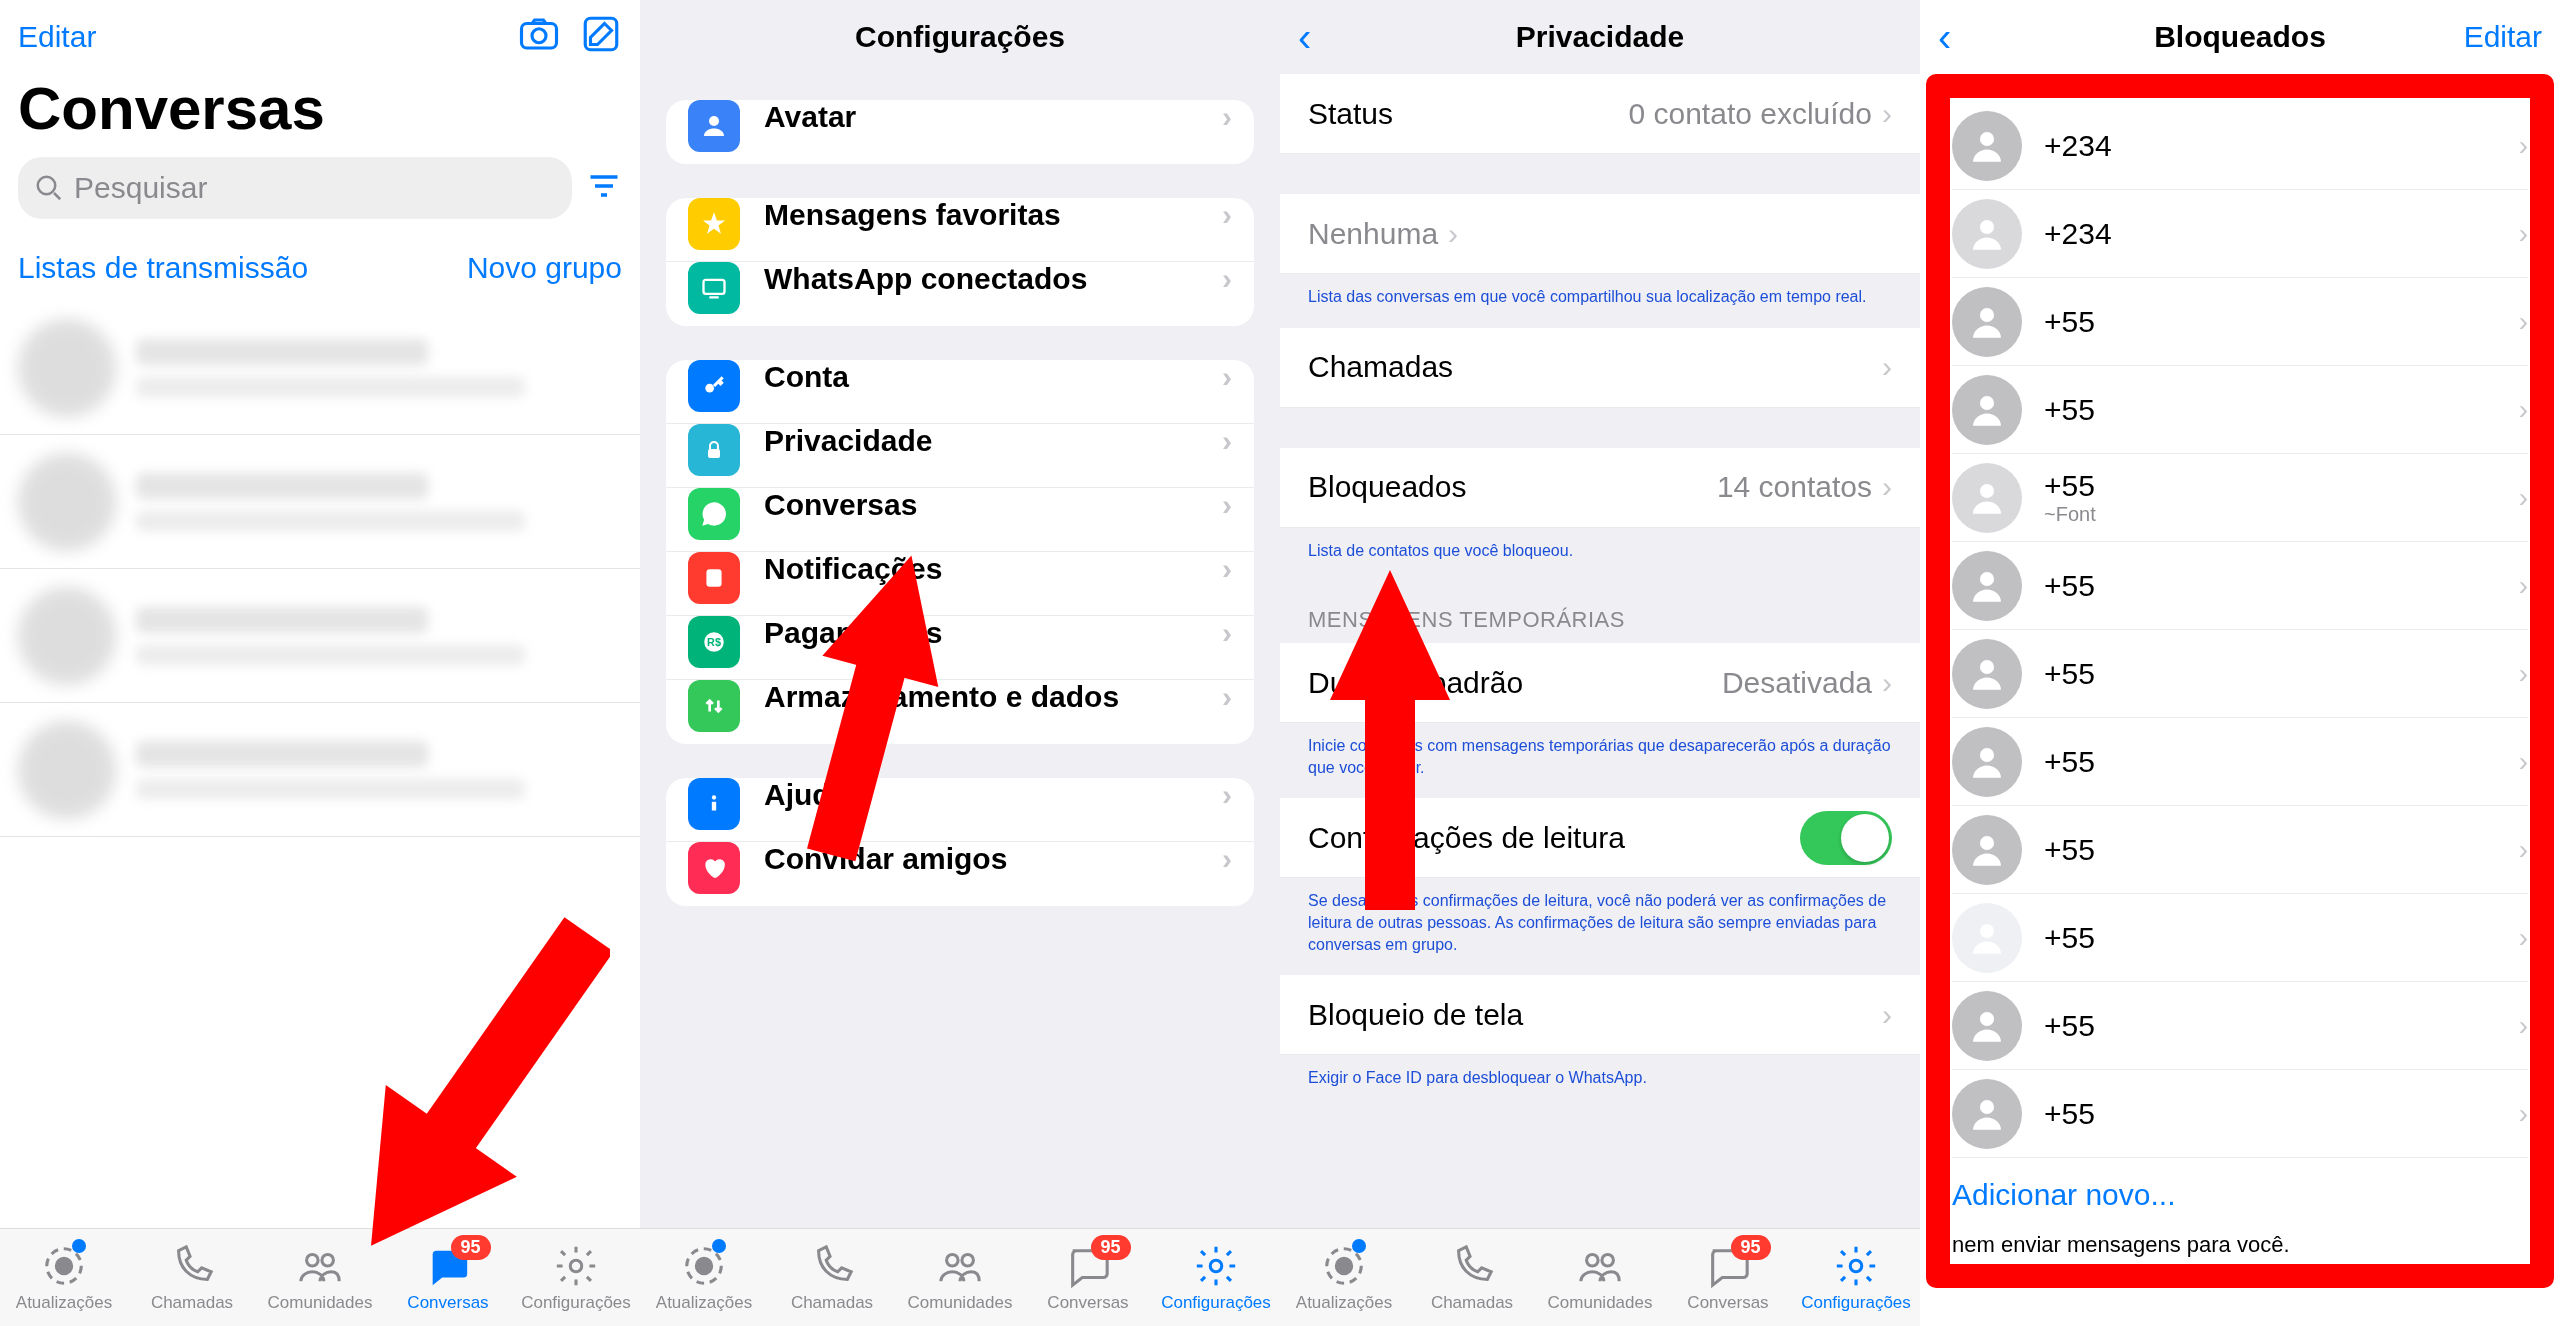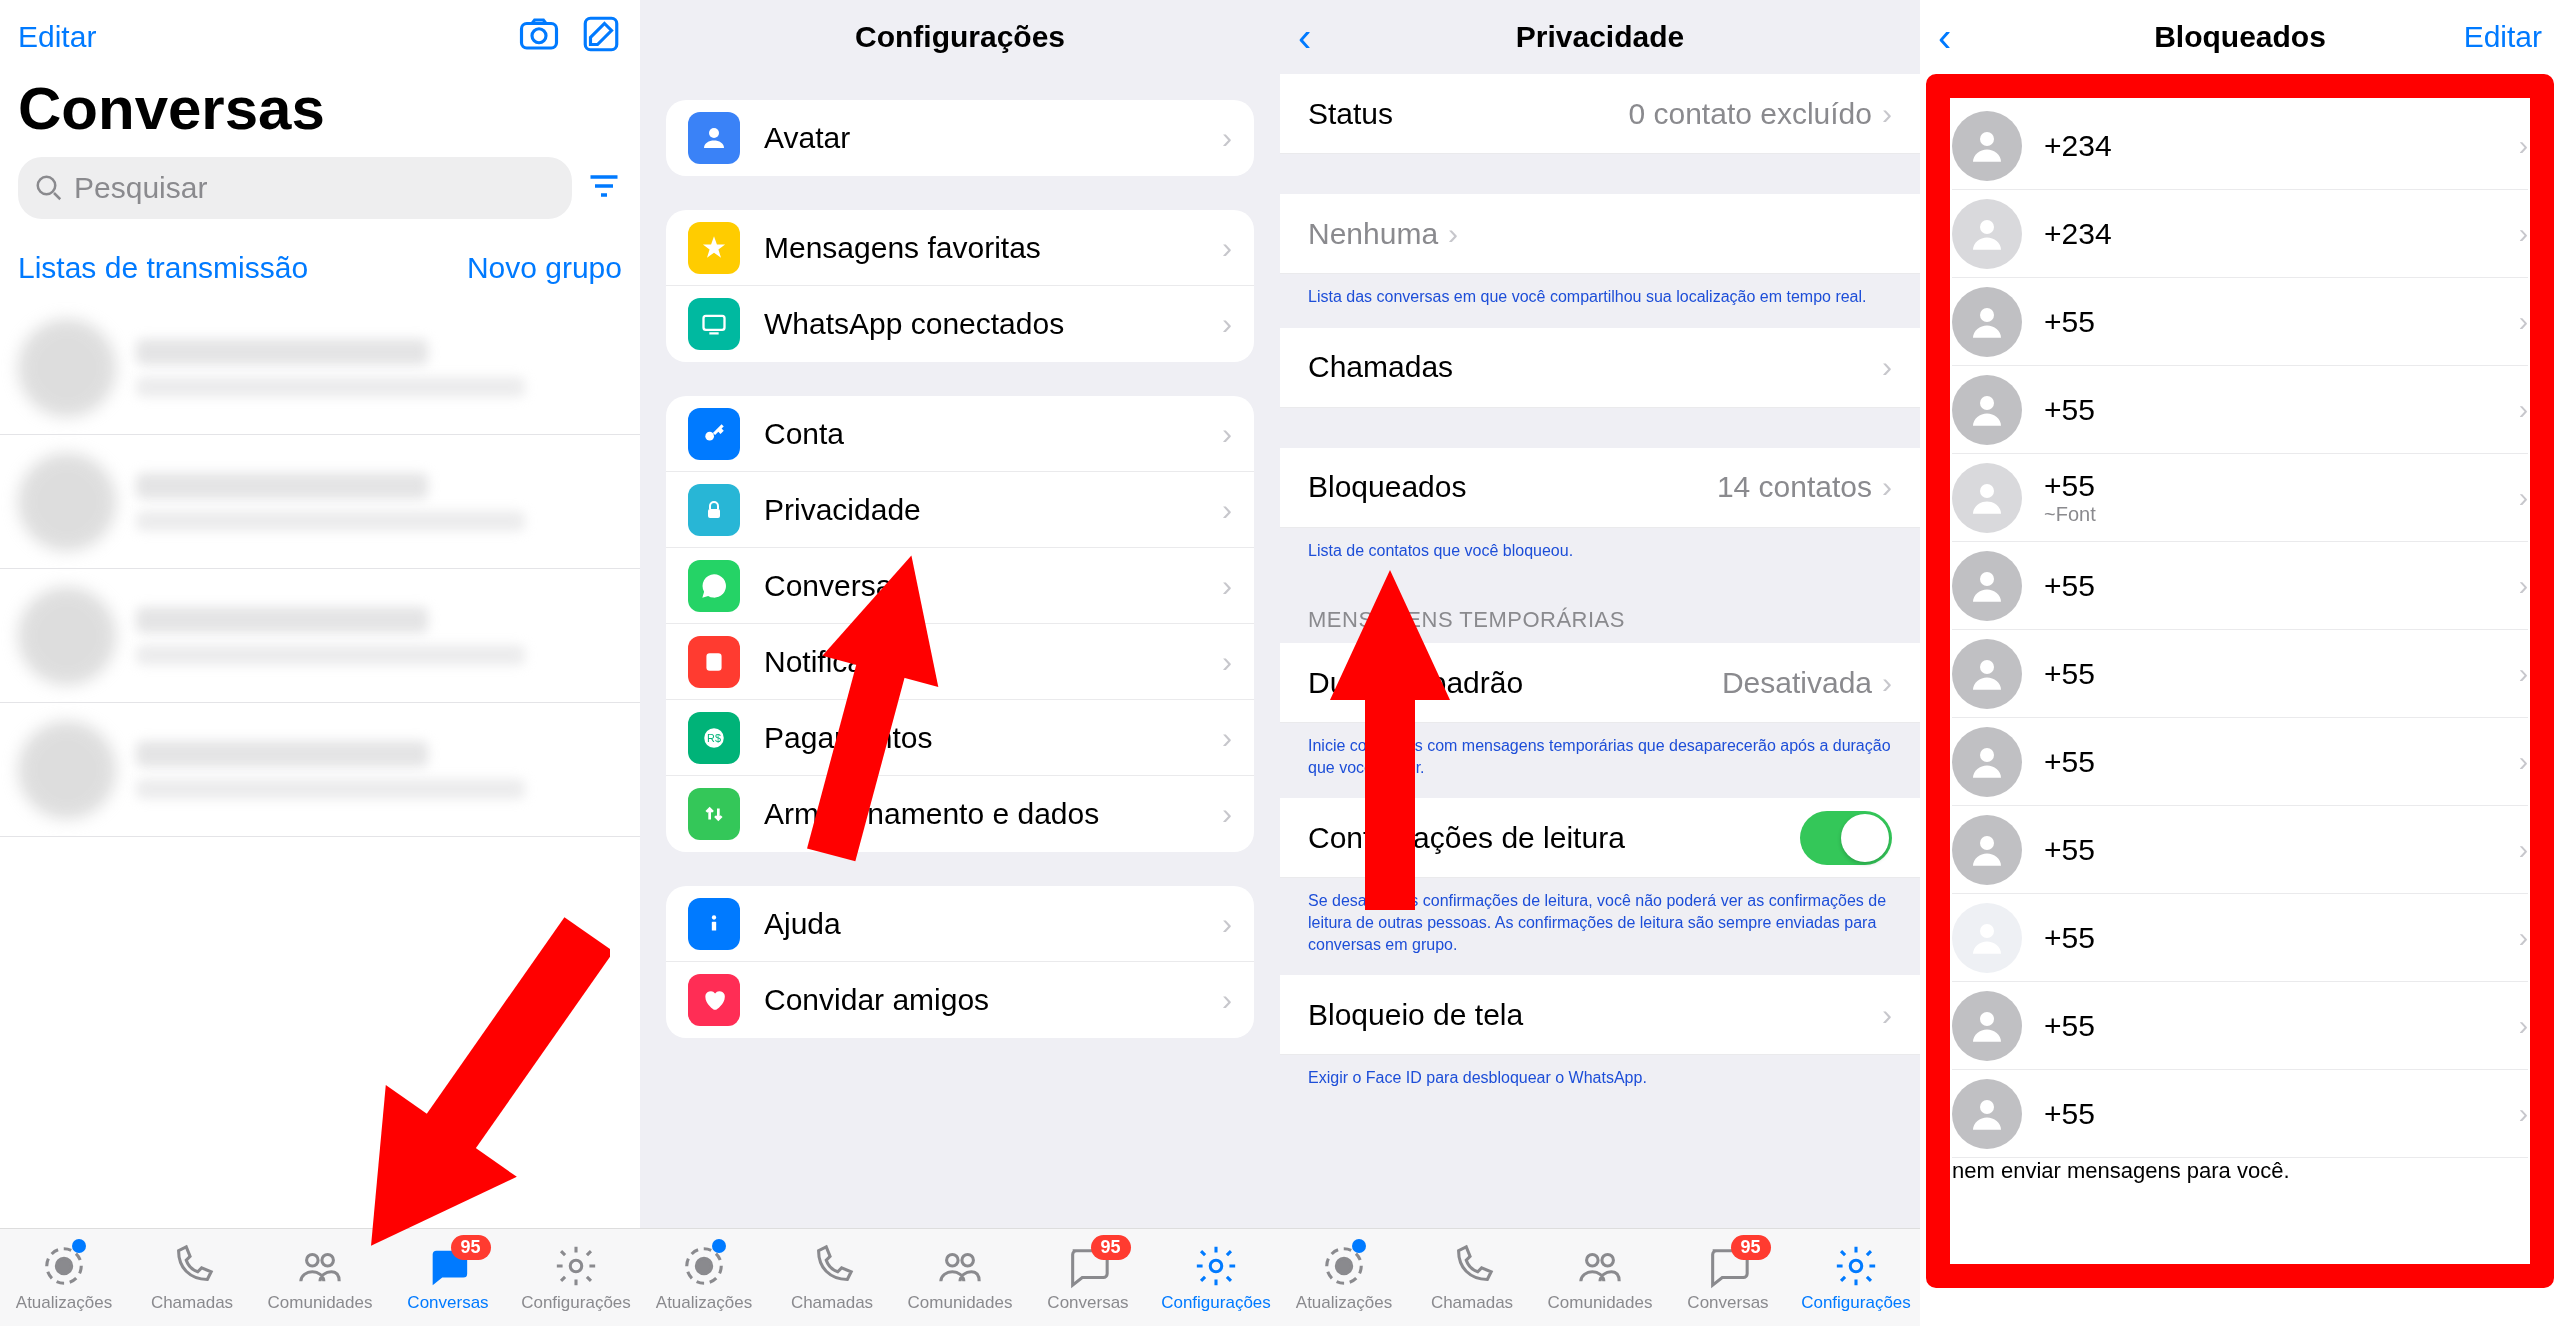--- a/index.html
+++ b/index.html
@@ -25,21 +25,21 @@
 .blur-line1 { height: 26px; width: 60%; background: #c9c9cb; border-radius: 6px; filter: blur(6px); opacity: 0.5; margin-bottom: 12px; }
 .blur-line2 { height: 20px; width: 80%; background: #d8d8da; border-radius: 6px; filter: blur(6px); opacity: 0.5; }
 .tabbar { height: 98px; display: flex; background: #f7f7f8; border-top: 1px solid #ddd; }
 .tab { flex: 1; display: flex; flex-direction: column; align-items: center; justify-content: center; color: #8a8a8e; font-size: 17px; cursor: pointer; position: relative; }
 .tab.active { color: #007aff; }
 .tab svg { margin-bottom: 4px; }
 .badge { position: absolute; top: 6px; left: 52%; background: #ff3b30; color: #fff; border-radius: 20px; padding: 2px 10px; font-size: 18px; font-weight: 600; }
 .dot { position: absolute; top: 10px; left: 56%; width: 14px; height: 14px; border-radius: 50%; background: #007aff; }
 .settings-body { flex: 1; overflow-y: auto; padding-top: 16px; }
 .group { margin: 10px 26px 34px 26px; background: #fff; border-radius: 20px; overflow: hidden; }
-.row { height: 76px; display: flex; align-items: center; padding: 0 22px; border-bottom: 1px solid #eaeaec; cursor: pointer; position: relative; }
+.row { height: 64px; display: flex; align-items: flex-start; padding: 0 22px; border-bottom: 1px solid #eaeaec; cursor: pointer; position: relative; font-weight: bold; }
 .row:last-child { border-bottom: none; }
 .row-icon { width: 52px; height: 52px; border-radius: 12px; display: flex; align-items: center; justify-content: center; margin-right: 24px; flex-shrink: 0; }
 .row-label { flex: 1; font-size: 30px; color: #000; }
 .row-chevron { color: #c7c7cc; font-size: 30px; }
 .privacy-body { flex: 1; overflow-y: auto; background: #efeff4; }
 .prow { background: #fff; height: 80px; display: flex; align-items: center; padding: 0 28px; border-bottom: 1px solid #eaeaec; cursor: pointer; }
 .prow-label { flex: 1; font-size: 30px; color: #000; }
 .prow-value { font-size: 30px; color: #8a8a8e; margin-right: 10px; }
 .prow-chevron { color: #c7c7cc; font-size: 30px; }
 .pnote { font-size: 16px; color: #1d4ed8; padding: 12px 28px 20px 28px; line-height: 1.35; }
@@ -596,16 +596,17 @@
             <svg viewBox="0 0 24 24" fill="#fff">
               <circle cx="12" cy="8" r="4"></circle>
               <path d="M4 21c0-4 4-7 8-7s8 3 8 7z"></path>
             </svg>
           </div>
           <div class="bcontent">
             <span class="blabel">+55</span>
           </div>
           <span class="bchevron">›</span>
         </div>
+        <div class="addnew">Adicionar novo...</div>
       </div>
     <div class="foot-note">nem enviar mensagens para você.</div>
   </div>
 </div>
 
 </body></html>

